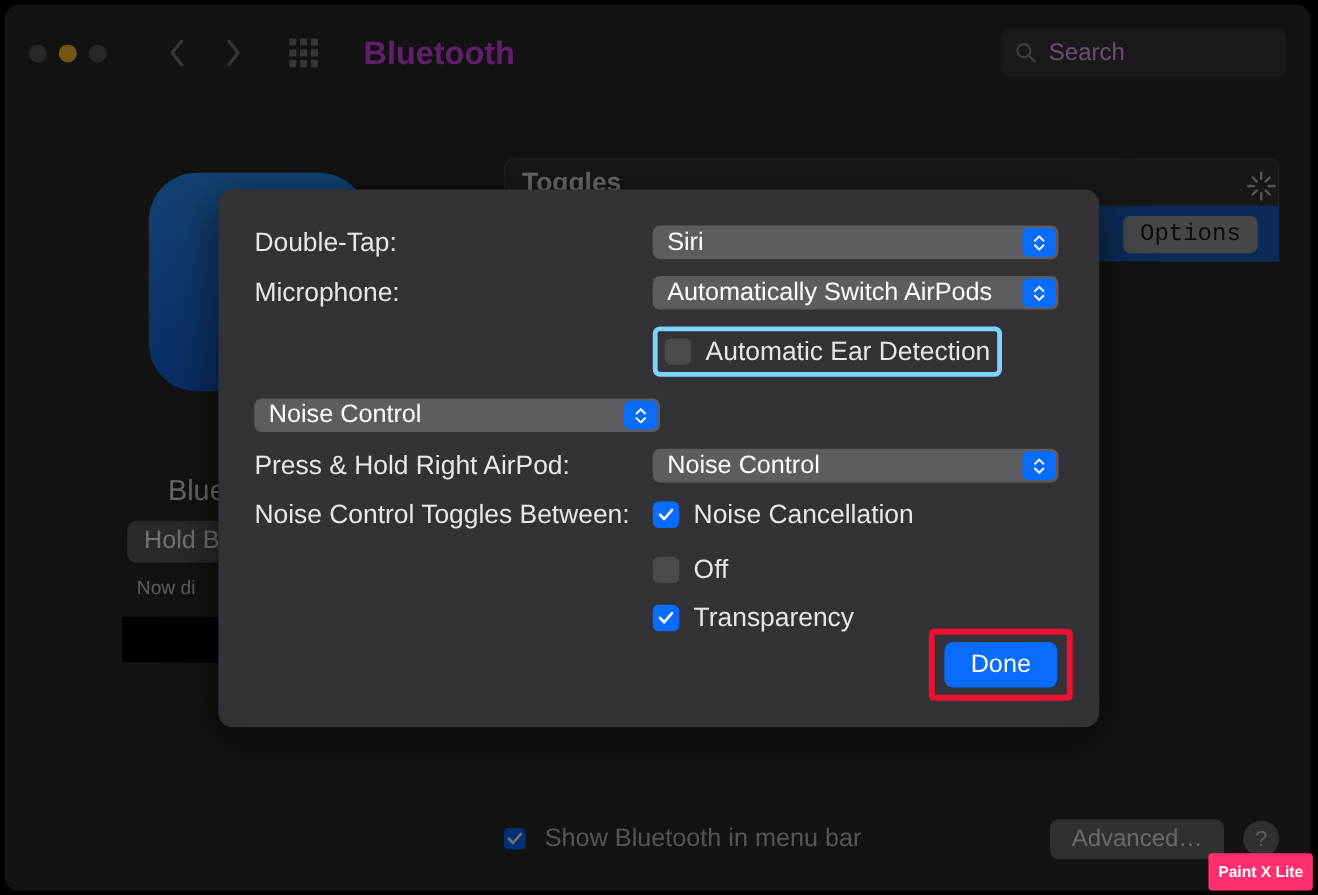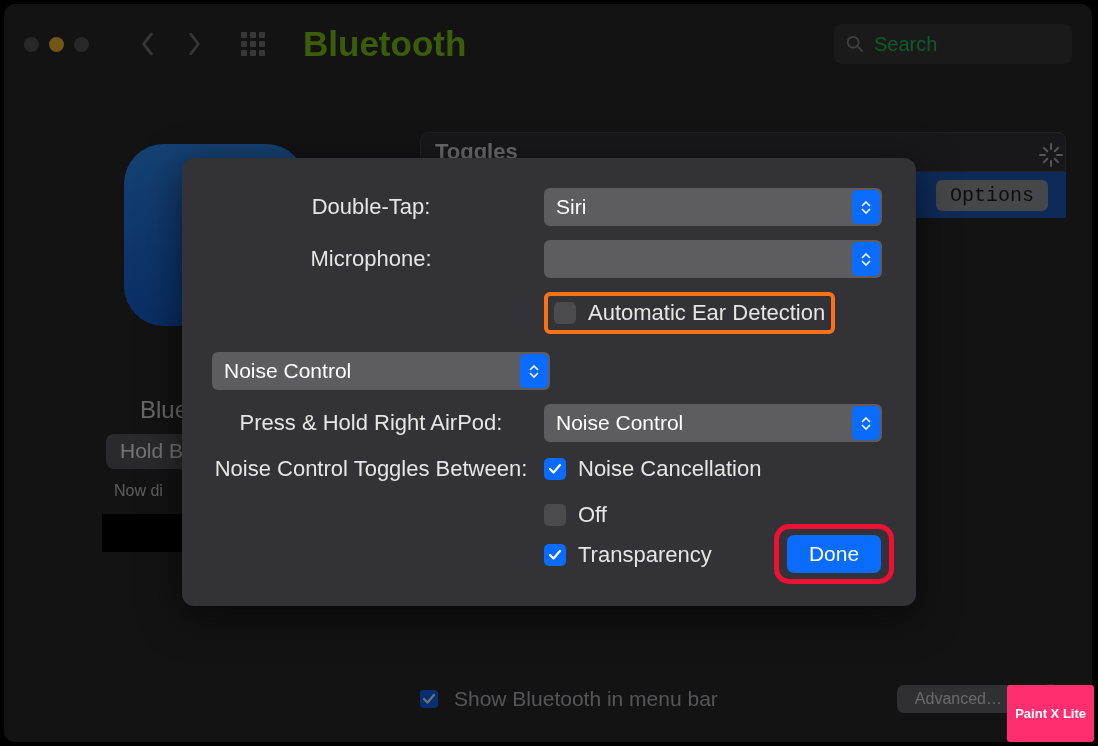--- a/index.html
+++ b/index.html
@@ -18,24 +18,24 @@
   .toolbar { position:absolute; top:0; left:0; right:0; height:80px; display:flex; align-items:center; padding:0 20px 0 20px; gap:20px; }
   .traffic { display:flex; gap:10px; align-items:center; }
   .dot { width:15px; height:15px; border-radius:50%; }
   .dot.red { background:#5a5a5a; }
   .dot.amber { background:#febc2e; }
   .dot.green { background:#5a5a5a; }
   .nav-arrows { display:flex; gap:28px; margin-left:30px; color:#7a7a7a; }
   .nav-arrows svg { width:18px; height:22px; }
   .grid-icon { margin-left:18px; color:#7a7a7a; display:grid; grid-template-columns:repeat(3,6px); grid-template-rows:repeat(3,6px); gap:3px; }
   .grid-icon span { background:#7a7a7a; border-radius:1px; }
-  .title { margin-left:18px; font-size:35px; font-weight:600; color:#84cc16; }
+  .title { margin-left:18px; font-size:27px; font-weight:600; color:#d946ef; }
   .search {
     margin-left:auto; width:238px; height:40px; background:#3a3a3c; border-radius:8px;
-    display:flex; align-items:center; padding:0 12px; color:#22c55e; gap:10px;
+    display:flex; align-items:center; padding:0 12px; color:#f0abfc; gap:10px;
   }
   .search svg { width:18px; height:18px; }
   .search .ph { font-size:20px; }
 
   
   .bg-content { position:absolute; left:0; top:80px; right:0; bottom:0; }
   .side-icon {
     position:absolute; left:120px; top:60px; width:182px; height:182px;
     background:linear-gradient(180deg,#2f92ff 0%,#1665e0 100%); border-radius:40px;
     display:flex; align-items:center; justify-content:center; color:#fff;
@@ -54,65 +54,65 @@
   .bluerow {
     position:absolute; left:416px; top:88px; width:646px; height:46px; background:#1f5fc4;
     display:flex; align-items:center; justify-content:flex-end; padding-right:18px; gap:14px;
   }
   .optbtn { background:#9a9ea7; color:#1e1e1e; font-size:20px; padding:4px 14px; border-radius:6px;font-family:Liberation Mono, monospace; }
   .spinner { position:absolute; right:28px; top:58px; width:26px; height:26px; }
   .spinner svg { width:26px; height:26px; }
 
   .footer { position:absolute; left:416px; bottom:20px; width:646px; height:46px; display:flex; align-items:center; gap:16px; }
   .footer .lbl { font-size:21px; color:#bdbdc0; margin-right:auto; }
-  .advbtn { background:#6b6b6f; color:#e8e8e8; font-size:16px; padding:5px 18px; border-radius:7px; }
+  .advbtn { background:#6b6b6f; color:#e8e8e8; font-size:20px; padding:5px 18px; border-radius:7px; }
   .helpbtn { width:30px; height:30px; border-radius:50%; background:#6b6b6f; color:#d8d8d8; display:flex; align-items:center; justify-content:center; font-size:18px; }
 
   
   .modal {
     position:absolute; left:178px; top:154px; width:734px; height:448px;
     background:#333337; border-radius:12px; box-shadow:0 10px 40px rgba(0,0,0,0.6);
     padding:30px 30px 24px 30px;
     z-index:10;
   }
   .row { display:flex; align-items:center; margin-bottom:14px; width:100%; }
-  .row .lab { width:332px; text-align:center; padding-right:14px; font-size:22px; color:#e6e6e6; white-space:nowrap; }
+  .row .lab { width:332px; text-align:left; padding-right:14px; font-size:22px; color:#e6e6e6; white-space:nowrap; }
   .row .ctrl { flex:1; display:flex; align-items:center; }
 
   .popup {
-    position:relative; width:338px; height:38px; background:#5d5d61; border-radius:6px;
+    position:relative; width:338px; height:28px; background:#5d5d61; border-radius:6px;
     display:flex; align-items:center; padding:0 36px 0 12px; font-size:21px; color:#fff;
   }
   .popup .chev {
     position:absolute; right:2px; top:2px; bottom:2px; width:28px;
     background:#0a6cff; border-radius:5px; display:flex; flex-direction:column; align-items:center; justify-content:center; gap:1px;
   }
   .popup .chev svg { width:10px; height:6px; }
 
   .cbx {
     width:22px; height:22px; border-radius:5px; background:#4b4b4e; display:inline-flex; align-items:center; justify-content:center; flex:none;
   }
   .cbx.checked { background:#0a6cff; }
   .cbx svg { width:14px; height:12px; display:none; }
   .cbx.checked svg { display:block; }
   .cbx-label { font-size:22px; margin-left:12px; color:#e6e6e6; }
 
-  .redbox { border:4px solid #f97316; border-radius:6px; padding:4px 6px; display:inline-flex; align-items:center; }
+  .redbox { border:4px solid #7dd3fc; border-radius:6px; padding:4px 6px; display:inline-flex; align-items:center; }
 
   .done-wrap { position:absolute; right:22px; bottom:22px; }
-  .done-red { border:5px solid #ee1133; border-radius:15px; padding:6px 8px; display:inline-block; }
+  .done-red { border:5px solid #ee1133; border-radius:4px; padding:6px 8px; display:inline-block; }
   .done {
     width:94px; height:38px; background:#0a6cff; border-radius:7px; color:#fff; font-size:21px;
     display:flex; align-items:center; justify-content:center;
   }
 
   
   .paintx {
     position:absolute; right:4px; bottom:4px; z-index:20;
-    background:#ff2e6e; color:#fff; font-size:13px; font-weight:700; padding:21px 8px; border-radius:3px;
+    background:#ff2e6e; color:#fff; font-size:13px; font-weight:700; padding:8px 8px; border-radius:3px;
     font-family: Arial, sans-serif;
   }
 
   svg { display:block; }
 </style>
 </head>
 <body>
 
 <div class="viewport">
   <div class="window">
@@ -218,20 +218,21 @@
                 </svg>
             </span>
           </div>
         </div>
       </div>
 
       <div class="row">
         <div class="lab">Microphone:</div>
         <div class="ctrl">
           <div class="popup">
+            <span>Automatically Switch AirPods</span>
             <span class="chev">
               <svg viewBox="0 0 10 6">
                   <path d="M1 5 L5 1 L9 5" stroke="#fff" stroke-width="1.6" fill="none"></path>
                 </svg>
               <svg viewBox="0 0 10 6">
                   <path d="M1 1 L5 5 L9 1" stroke="#fff" stroke-width="1.6" fill="none"></path>
                 </svg>
             </span>
           </div>
         </div>

